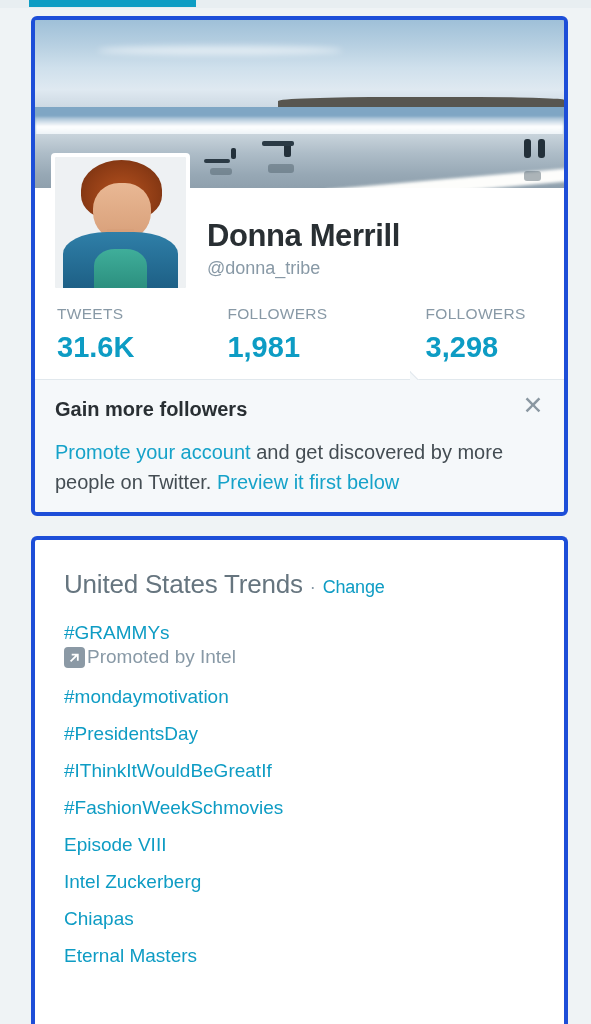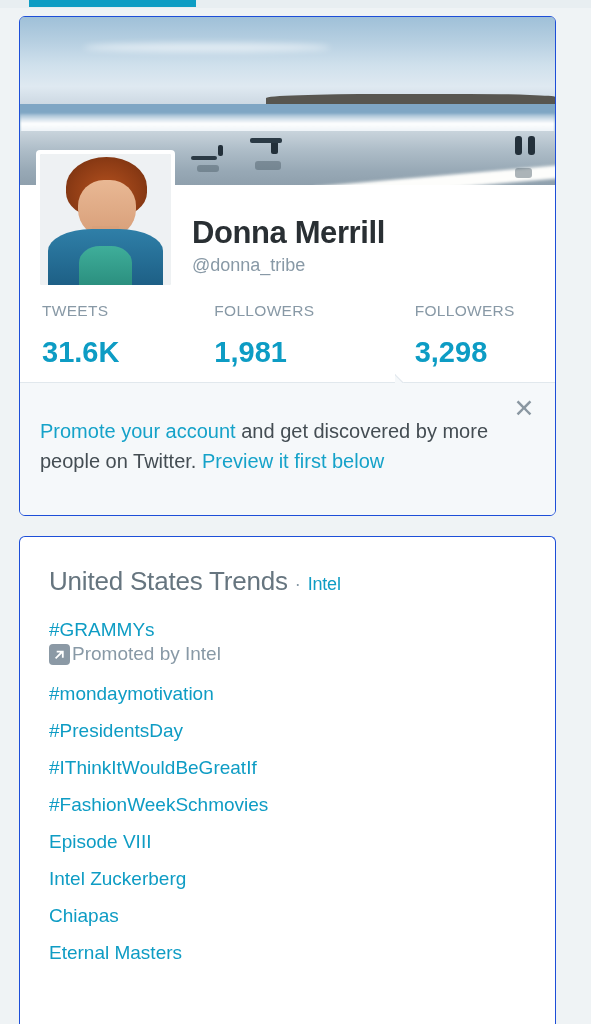--- a/index.html
+++ b/index.html
@@ -31,24 +31,24 @@
     left: 0;
     top: 8px;
     width: 591px;
     height: 1016px;
     background: #eff3f5;
   }
 
   
   .card {
     position: absolute;
-    left: 19px;
+    left: 31px;
     width: 537px;
     background: #ffffff;
-    border: 1px solid #1d4ed8;
+    border: 4px solid #1d4ed8;
     border-radius: 6px;
     overflow: hidden;
   }
 
   
   #profile-card {
     top: 8px;
     height: 500px;
     background: #ffffff;
   }
@@ -176,21 +176,21 @@
     font-size: 15.5px;
     color: #8899a6;
     letter-spacing: .3px;
     line-height: 1.2;
   }
   .stat-value {
     font-size: 29px;
     font-weight: bold;
     color: #0d9cc4;
     line-height: 1.2;
-    margin-top: 14px;
+    margin-top: 6px;
   }
 
   .promo {
     position: absolute;
     left: 0; bottom: 0;
     width: 100%;
     height: 133px;
     background: #f5f8fa;
     border-top: 1px solid #e1e8ed;
     padding: 17px 20px 0 20px;
@@ -347,27 +347,28 @@
         <div class="stat">
           <div class="stat-label">FOLLOWERS</div>
           <div class="stat-value">3,298</div>
         </div>
       </div>
     </div>
 
     <div class="promo">
       <div class="caret"></div>
       <div class="close-btn">✕</div>
+      <div class="promo-title">Gain more followers</div>
       <div class="promo-text"><a href="#">Promote your account</a><span> and get discovered by more people on Twitter. </span><a href="#">Preview it first below</a></div>
     </div>
   </div>
 
   <div class="card" id="trends-card">
     <div class="trends-inner">
-      <div class="trends-title"><span>United States Trends</span> <span class="sep">·</span> <a href="#" class="change">Intel</a></div>
+      <div class="trends-title"><span>United States Trends</span> <span class="sep">·</span> <a href="#" class="change">Change</a></div>
 
       <ul class="trend-list">
         <li class="trend-item promoted">#GRAMMYs</li>
         <li class="promoted-by">
           <span class="promo-icon">
             <svg width="15" height="15" viewBox="0 0 15 15" aria-hidden="true">
                 <path d="M4.2 10.8L10 5M5.6 4.6h5.2v5.2" stroke="#ffffff" stroke-width="1.8" fill="none" stroke-linecap="square"></path>
               </svg>
           </span>
           <span>Promoted by Intel</span>

